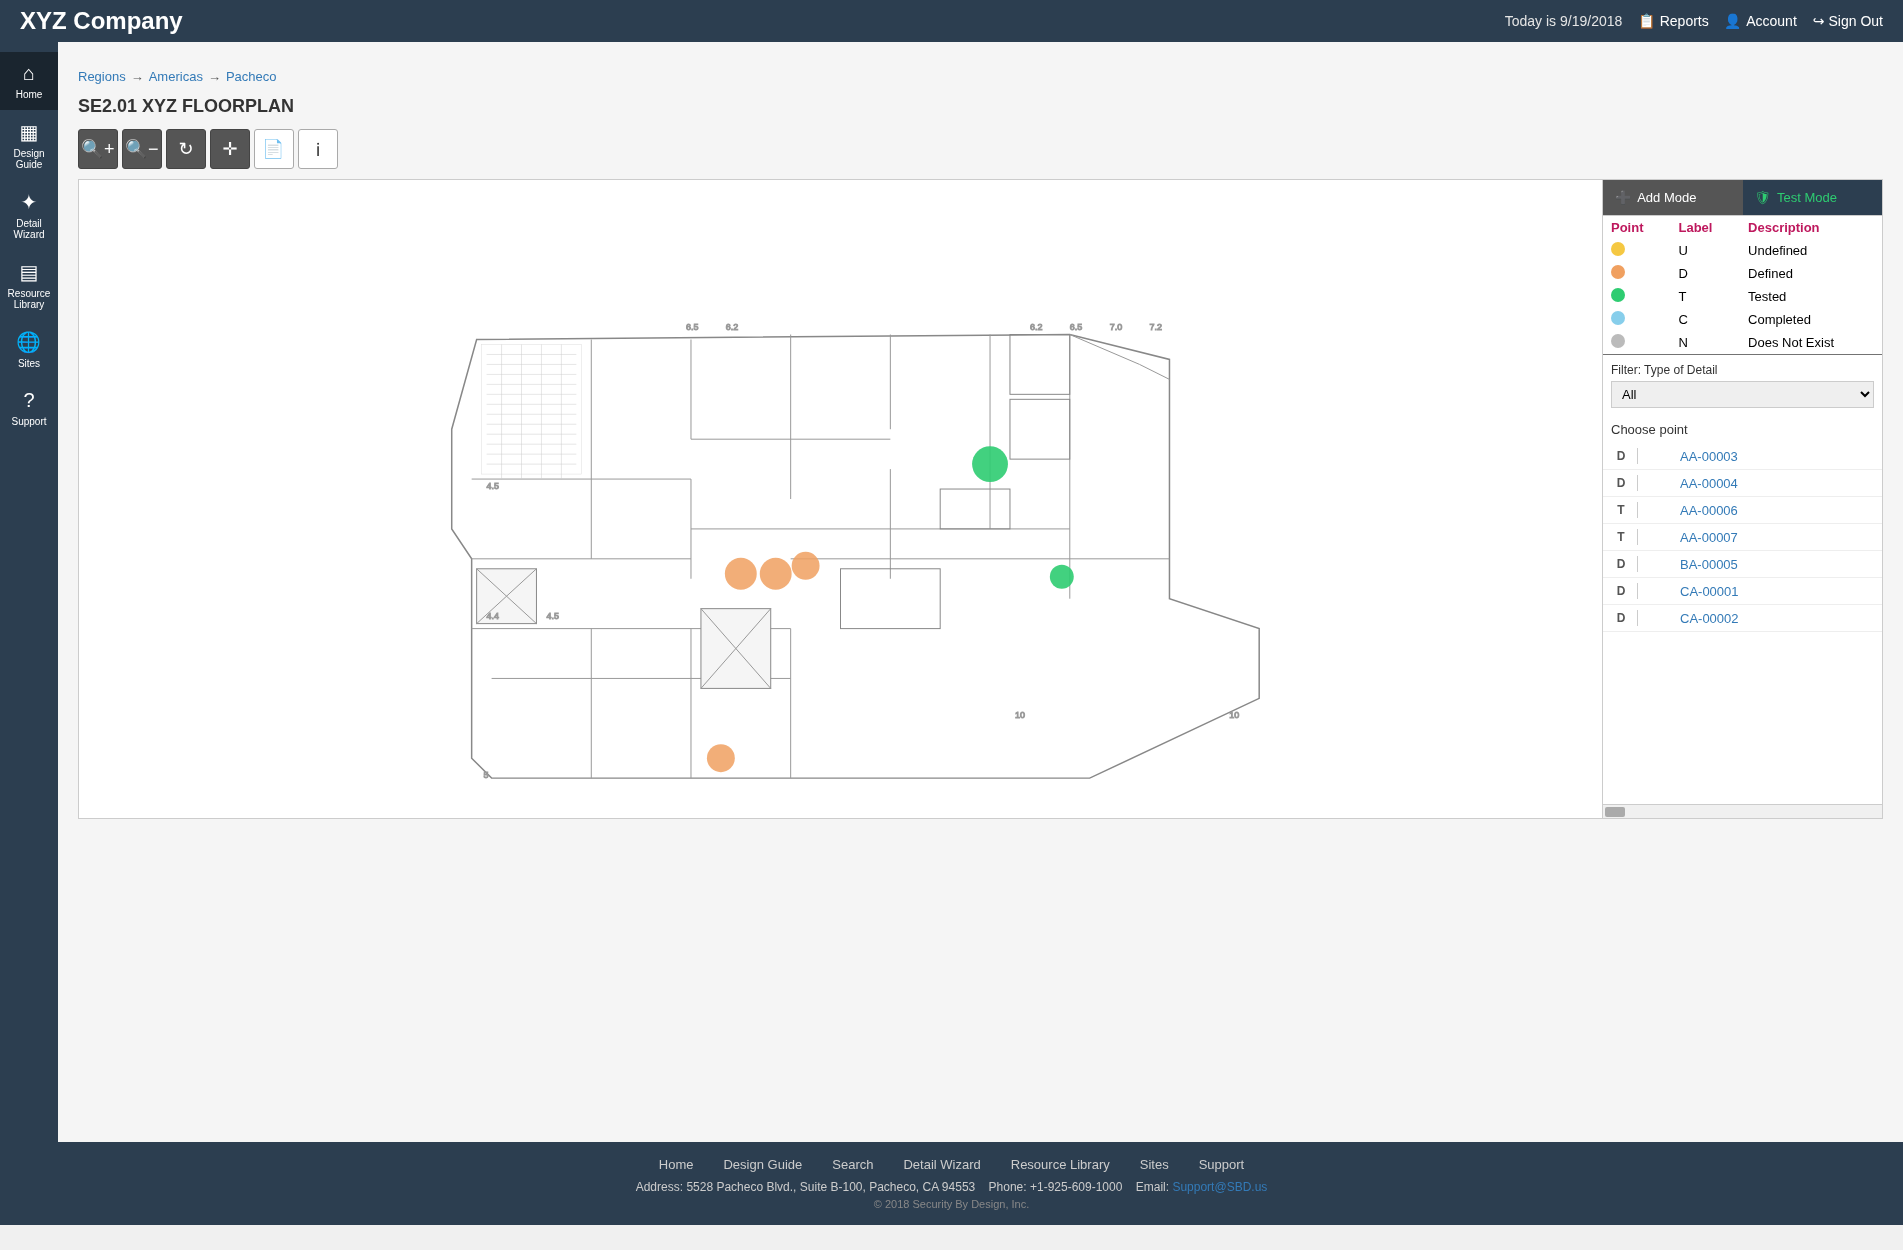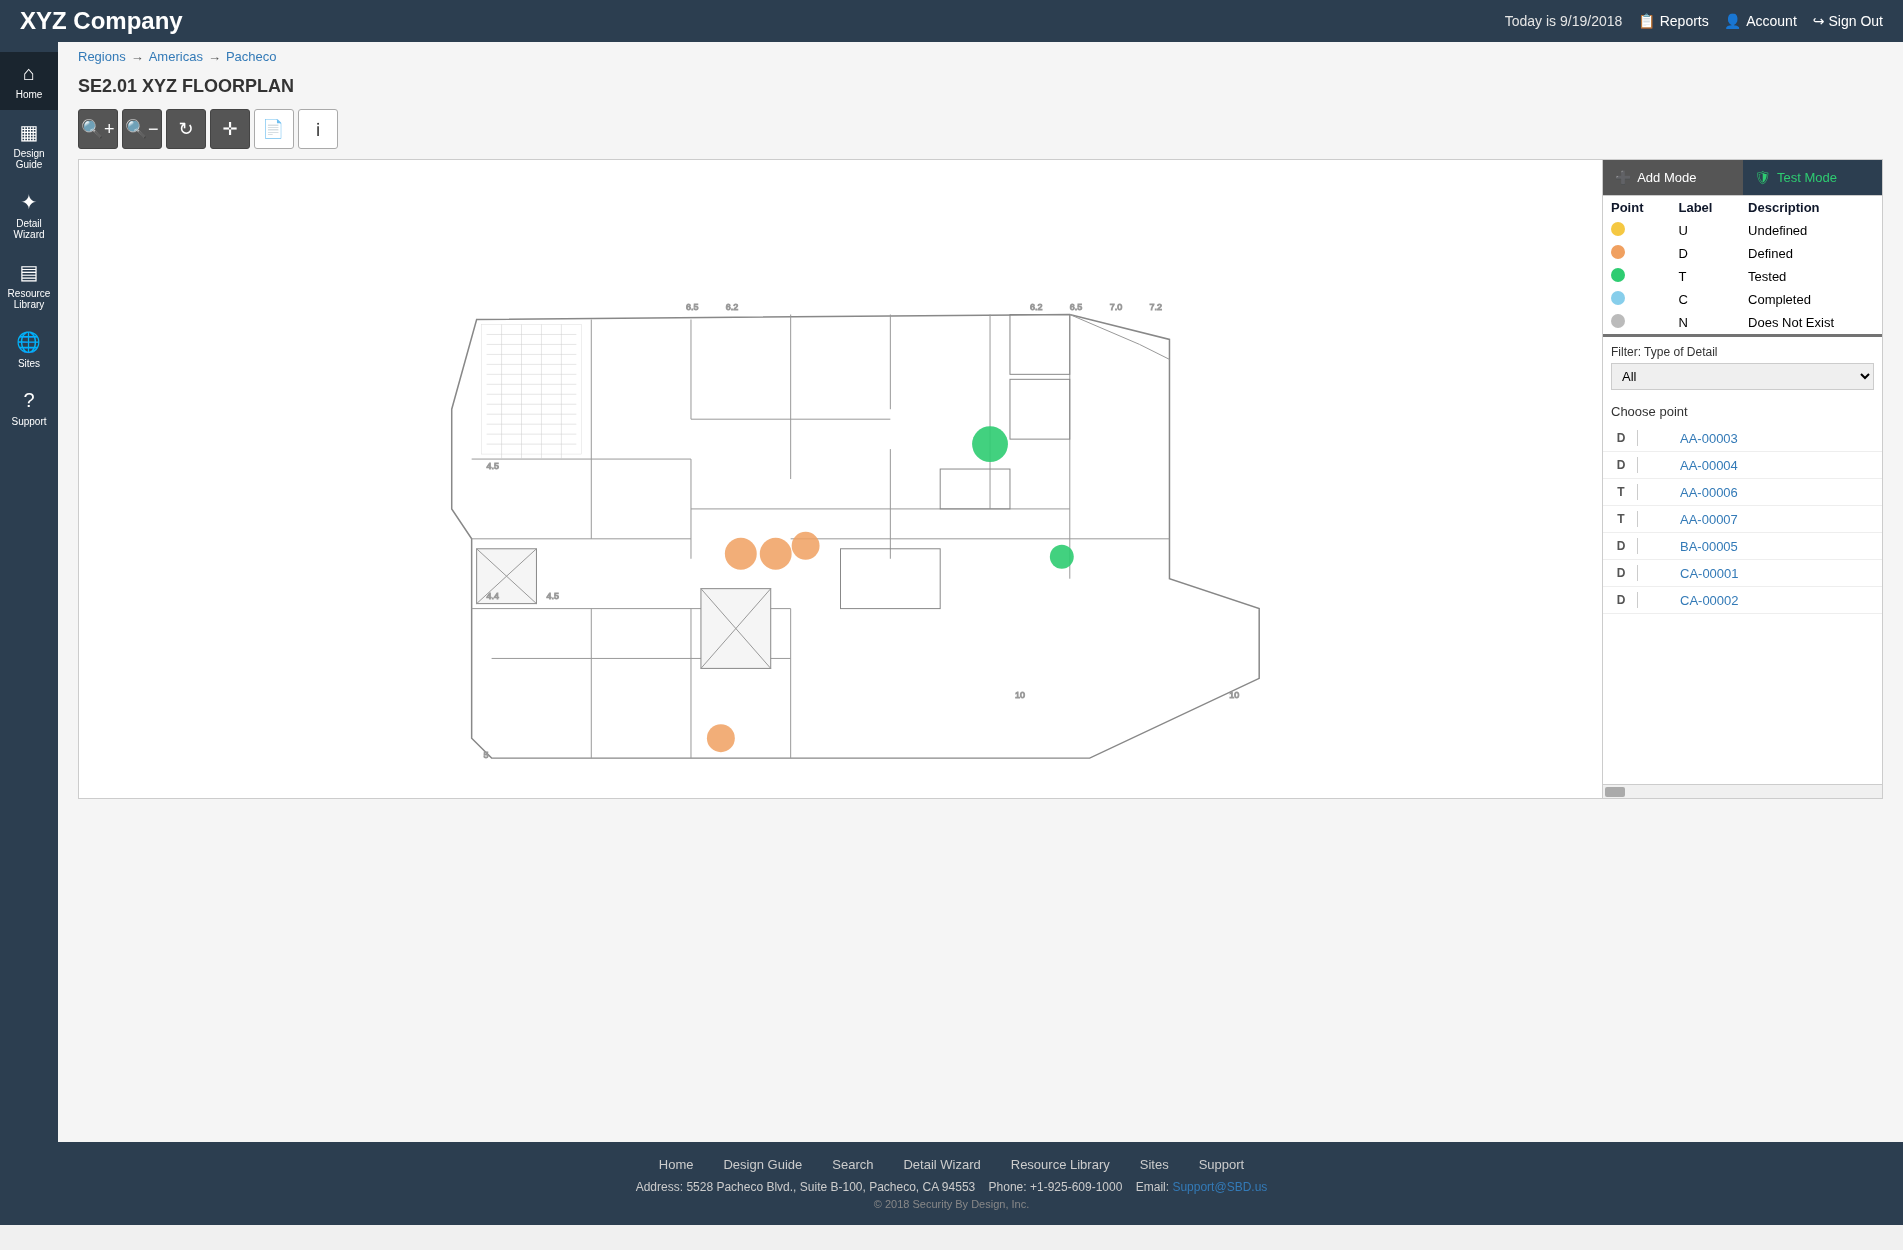--- a/index.html
+++ b/index.html
@@ -43,21 +43,21 @@
       text-align: center;
       font-size: 10px;
       gap: 4px;
     }
     .sidebar-item .icon { font-size: 20px; }
     .sidebar-item.active { background: #1a252f; }
 
     
     .content {
       flex: 1;
-      padding: 7px 20px;
+      padding: 27px 20px;
       background: #f5f5f5;
     }
 
     
     .breadcrumb { display: flex; align-items: center; gap: 5px; margin-bottom: 12px; font-size: 13px; }
     .breadcrumb a { color: #337ab7; text-decoration: none; }
     .breadcrumb .arrow { color: #555; }
 
     
     .page-title { font-size: 18px; font-weight: bold; color: #333; margin-bottom: 12px; }
@@ -127,31 +127,31 @@
       padding: 10px 12px;
       cursor: pointer;
       font-size: 13px;
       display: flex;
       align-items: center;
       gap: 6px;
     }
 
     
     .legend-table { width: 100%; border-collapse: collapse; font-size: 13px; }
-    .legend-table th { text-align: left; padding: 4px 8px; font-weight: bold; color: #0f172a; background: white; }
+    .legend-table th { text-align: left; padding: 4px 8px; font-weight: bold; color: #be185d; background: white; }
     .legend-table td { padding: 3px 8px; }
     .legend-dot {
       width: 14px;
       height: 14px;
       border-radius: 50%;
       display: inline-block;
     }
 
     
-    .filter-section { padding: 8px; border-top: 3px solid #737373; }
+    .filter-section { padding: 8px; border-top: 1px solid #737373; }
     .filter-label { font-size: 12px; color: #333; margin-bottom: 4px; }
     .filter-select { width: 100%; padding: 4px 6px; border: 1px solid #ccc; font-size: 13px; }
 
     
     .choose-point-label { padding: 6px 8px; font-weight: normal; font-size: 13px; color: #333; }
     .point-list { flex: 1; overflow-y: auto; max-height: 380px; }
     .point-item {
       display: flex;
       align-items: center;
       padding: 5px 8px;

